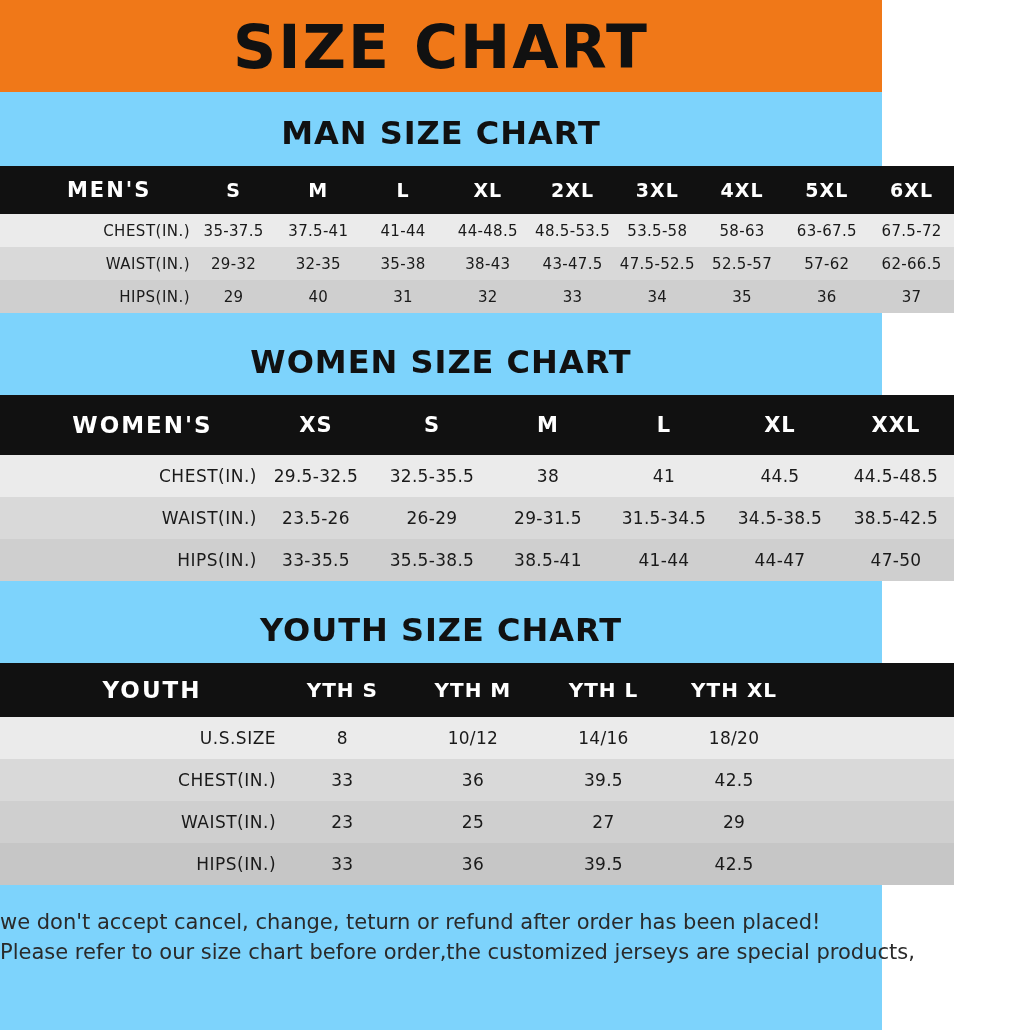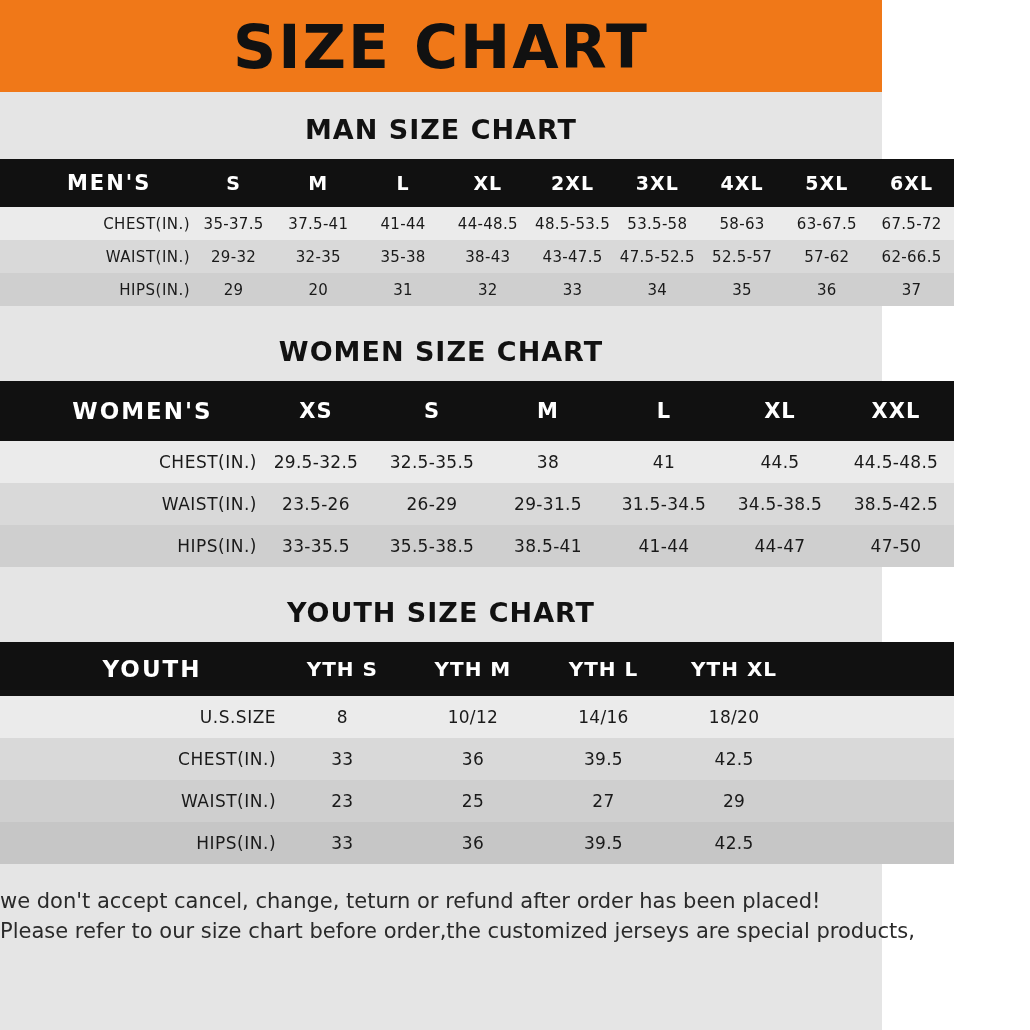--- a/index.html
+++ b/index.html
@@ -11,21 +11,21 @@
     width: 1030px;
     height: 1030px;
     font-family: "Liberation Sans", sans-serif;
     color: #111111;
     overflow: hidden;
   }
   .page {
     position: relative;
     width: 882px;
     height: 1030px;
-    background: #e5e5e5;
+    background: #7dd3fc;
     box-sizing: border-box;
   }
 
   
   .banner {
     height: 92px;
     background: #f07818;
     display: flex;
     align-items: center;
     justify-content: center;
@@ -36,21 +36,21 @@
     letter-spacing: 2px;
     color: #111111;
     font-family: "DejaVu Sans", sans-serif;
     line-height: 1;
     margin-top: 2px;
   }
 
   
   .section-title {
     text-align: center;
-    font-size: 27px;
+    font-size: 32px;
     font-weight: bold;
     letter-spacing: 1px;
     color: #111111;
     font-family: "DejaVu Sans", sans-serif;
   }
   .t1 { margin-top: 22px; }
   .t2 { margin-top: 30px; }
   .t3 { margin-top: 30px; }
 
   
@@ -166,21 +166,21 @@
           <td>38-43</td>
           <td>43-47.5</td>
           <td>47.5-52.5</td>
           <td>52.5-57</td>
           <td>57-62</td>
           <td>62-66.5</td>
         </tr>
         <tr class="row-c">
           <td class="lead">HIPS(IN.)</td>
           <td>29</td>
-          <td>20</td>
+          <td>40</td>
           <td>31</td>
           <td>32</td>
           <td>33</td>
           <td>34</td>
           <td>35</td>
           <td>36</td>
           <td>37</td>
         </tr>
       </tbody>
     </table>

